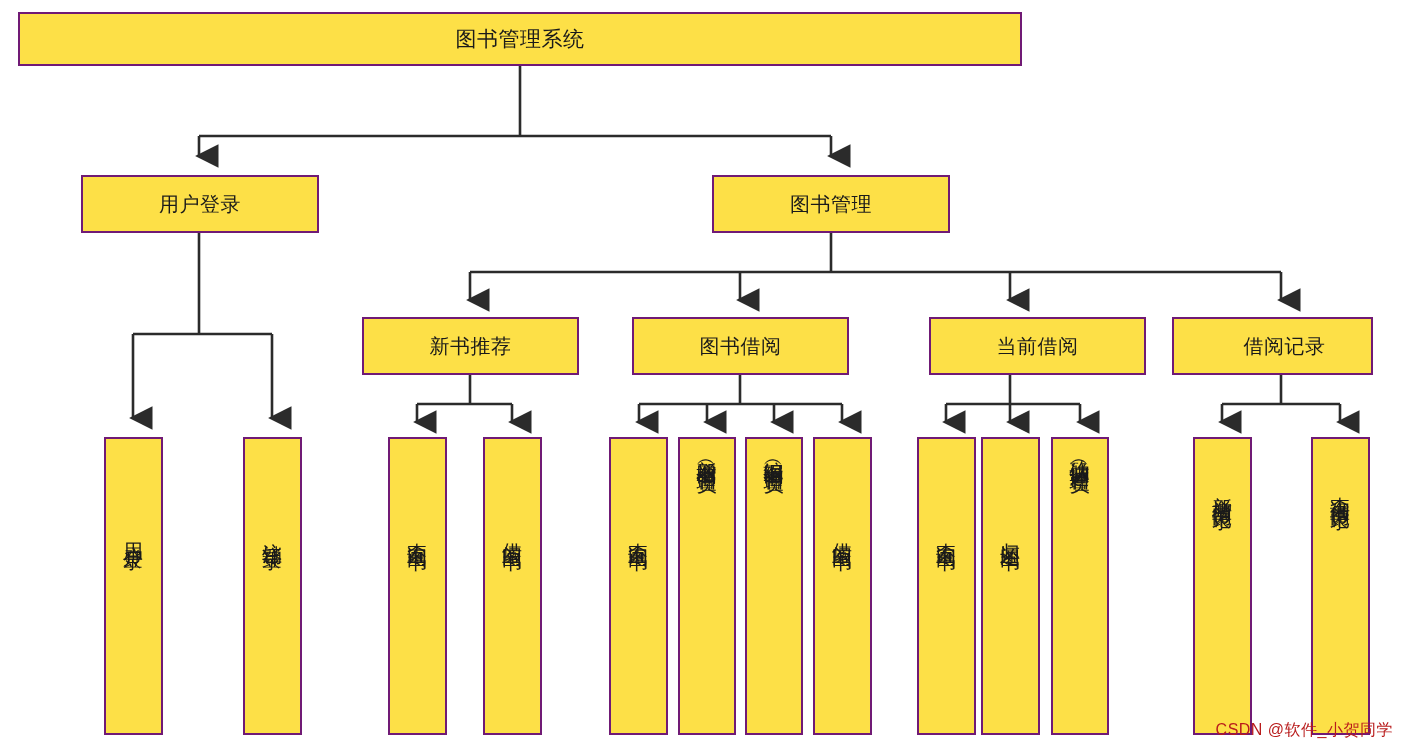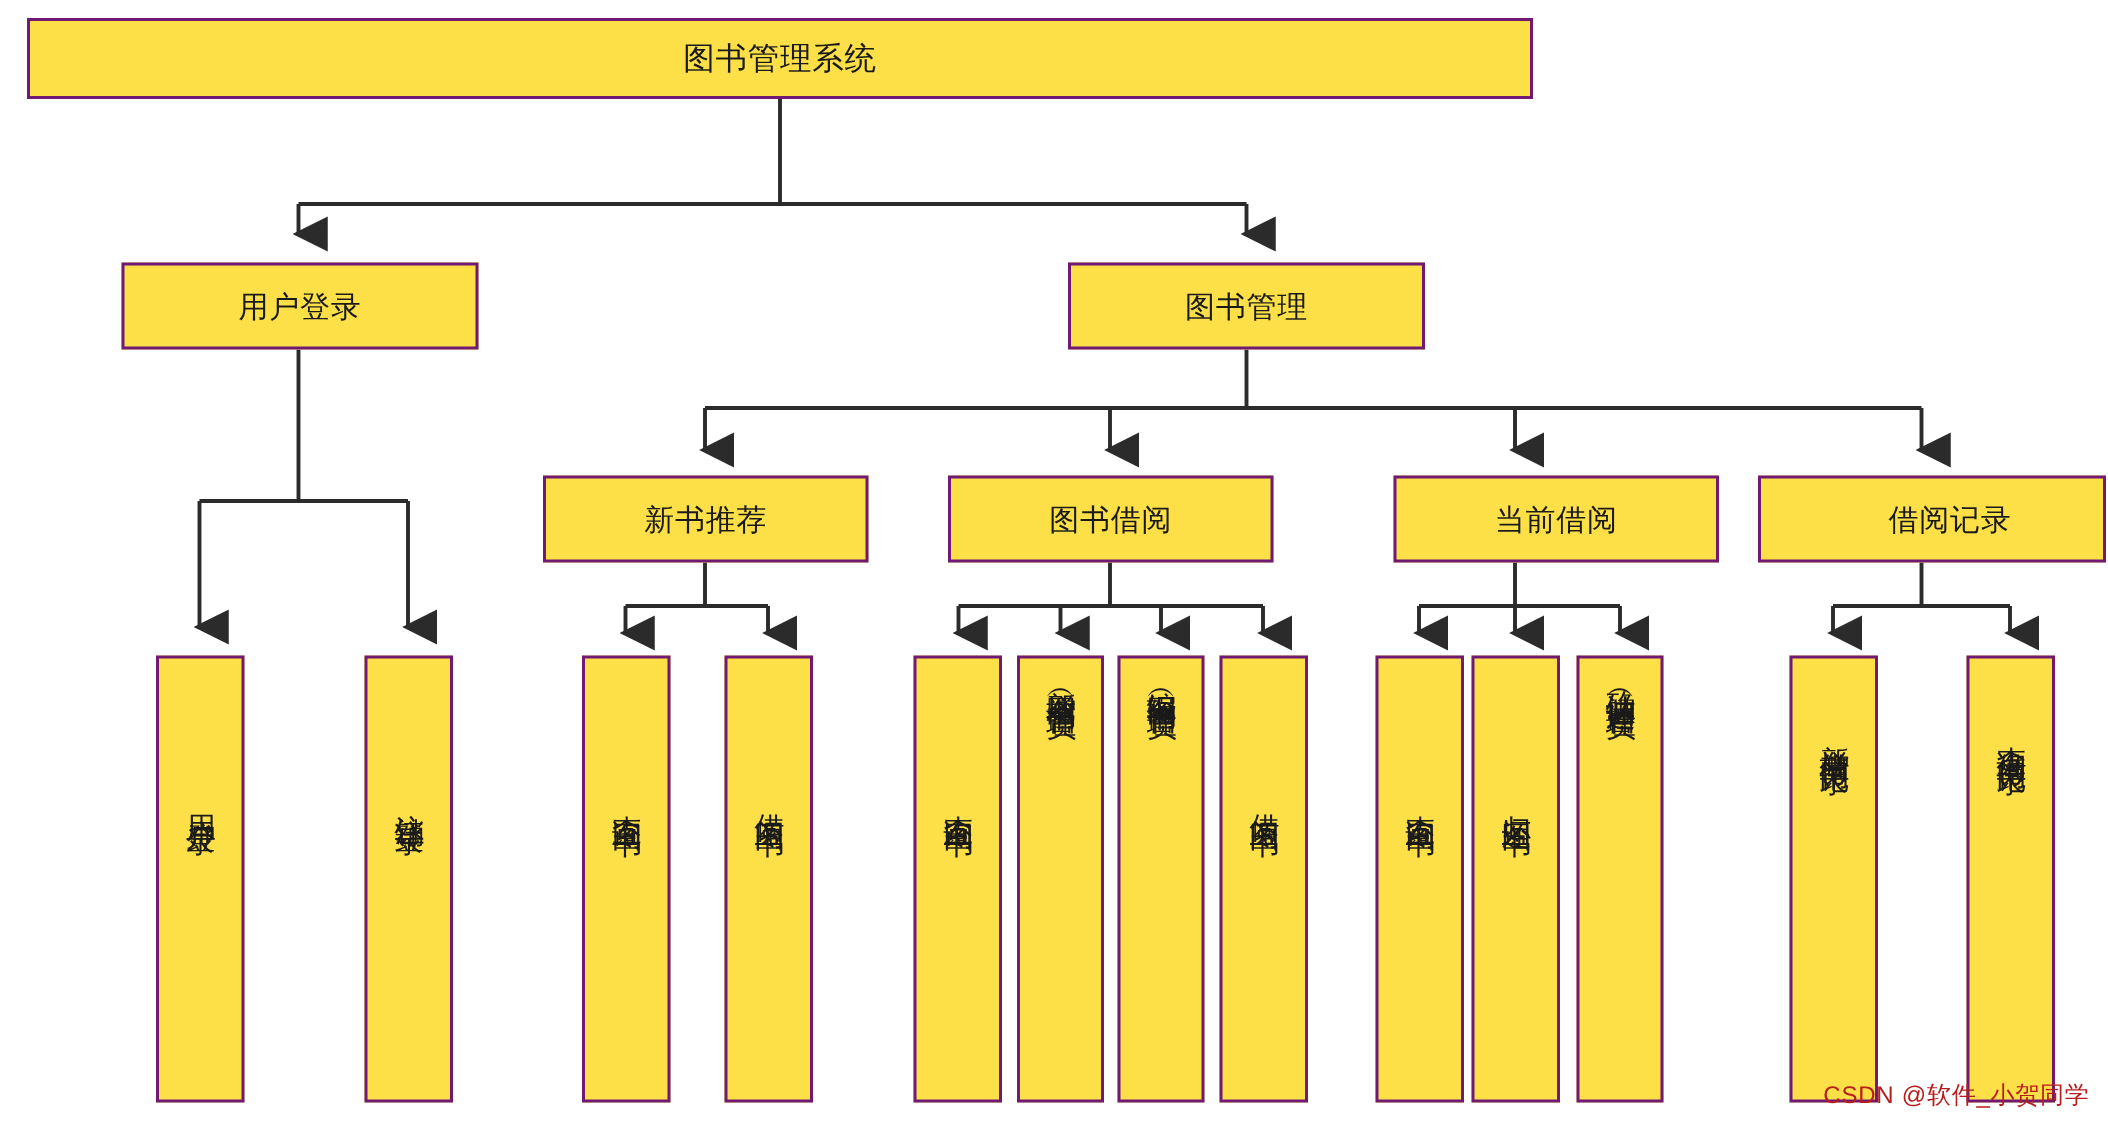--- a/index.html
+++ b/index.html
@@ -144,21 +144,21 @@
   </div>
 
   <div class="node level2" style="left:362px; top:317px; width:217px; height:58px;">
     <span class="label-h">新书推荐</span>
   </div>
 
   <div class="node level2" style="left:902px; top:317px; width:217px; height:58px;margin-left:27px;">
     <span class="label-h">当前借阅</span>
   </div>
 
-  <div class="node level2" style="left:1172px; top:317px; width:232px; height:58px;padding-left:24px;">
+  <div class="node level2" style="left:1172px; top:317px; width:201px; height:58px;padding-left:24px;">
     <span class="label-h">借阅记录</span>
   </div>
 
   <div class="node leaf" style="left:104px; top:437px; width:59px; height:298px; padding-top:88px;">
     <span class="label-v">用户登录</span>
   </div>
   <div class="node leaf" style="left:243px; top:437px; width:59px; height:298px; padding-top:88px;">
     <span class="label-v">注销登录</span>
   </div>
 

